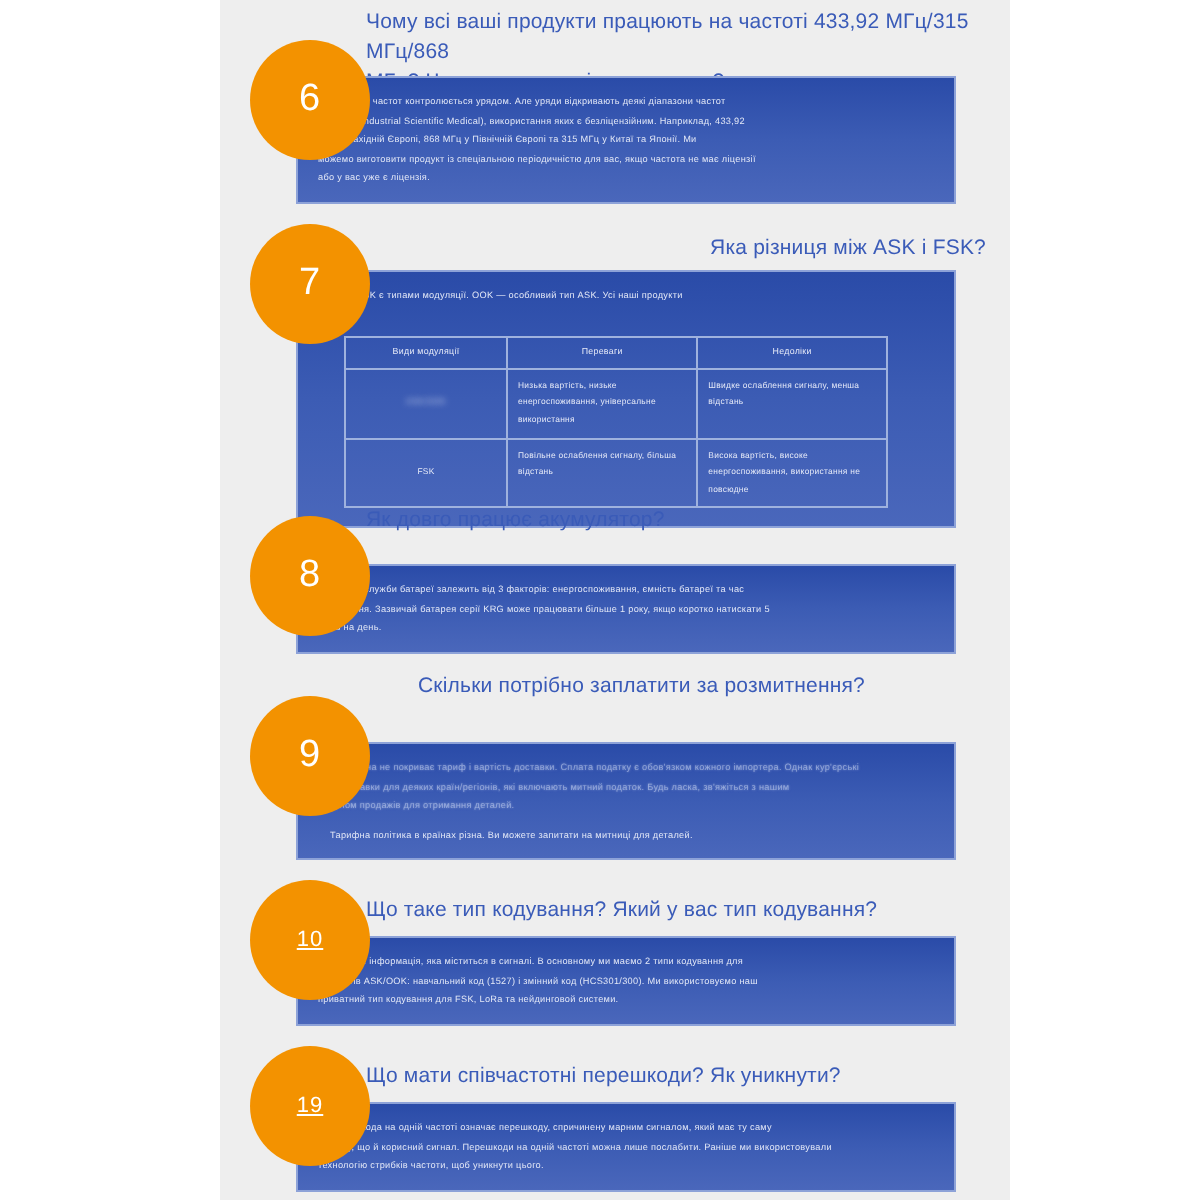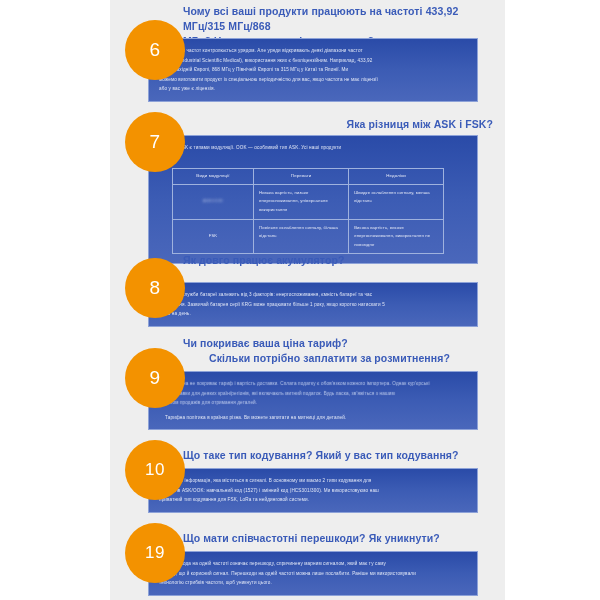--- a/index.html
+++ b/index.html
@@ -50,31 +50,31 @@
     height: 60px;
     border-radius: 50%;
     background: #f39200;
     color: #ffffff;
     font-size: 19px;
     line-height: 60px;
     text-align: center;
     letter-spacing: 0.5px;
     z-index: 5;
   }
-  .badge.big { font-size: 17px; }
+  .badge.big { font-size: 11px; text-decoration: underline; }
 
   .q-head {
     position: absolute;
     left: 183px;
     width: 310px;
     color: #3a5bb8;
     font-size: 10.5px;
     line-height: 15px;
     letter-spacing: 0.1px;
-    font-weight: 700;
+    font-weight: 400;
   }
   .q-head .l2 { display: block; }
   .q-head.indent2 .l2 { padding-left: 26px; }
 
   .a-panel {
     position: absolute;
     left: 148px;
     width: 330px;
     background: linear-gradient(to bottom, #2a4ba8 0%, #3c5cb4 50%, #4a67bb 100%);
     border: 1px solid #8da2d8;
@@ -193,21 +193,20 @@
       <div class="a-panel" style="top:282px;">
         <p>R: Термін служби батареї залежить від 3 факторів: енергоспоживання, ємність батареї та час</p>
         <p>натискання. Зазвичай батарея серії KRG може працювати більше 1 року, якщо коротко натискати 5</p>
         <p>разів на день.</p>
       </div>
     </div>
 
     <div class="faq-item" style="top:0;">
       <div class="badge" style="top:348px;">9</div>
       <div class="q-head indent2" style="top:336px;">
-        <span class="l1">Чи покриває ваша ціна тариф?</span>
         <span class="l2">Скільки потрібно заплатити за розмитнення?</span>
       </div>
       <div class="a-panel" style="top:371px;">
         <p class="soft">Р: Наша ціна не покриває тариф і вартість доставки. Сплата податку є обов'язком кожного імпортера. Однак кур'єрські</p>
         <p class="soft">ціни доставки для деяких країн/регіонів, які включають митний податок. Будь ласка, зв'яжіться з нашим</p>
         <p class="soft">відділом продажів для отримання деталей.</p>
         <p class="spaced">Тарифна політика в країнах різна. Ви можете запитати на митниці для деталей.</p>
       </div>
     </div>
 

